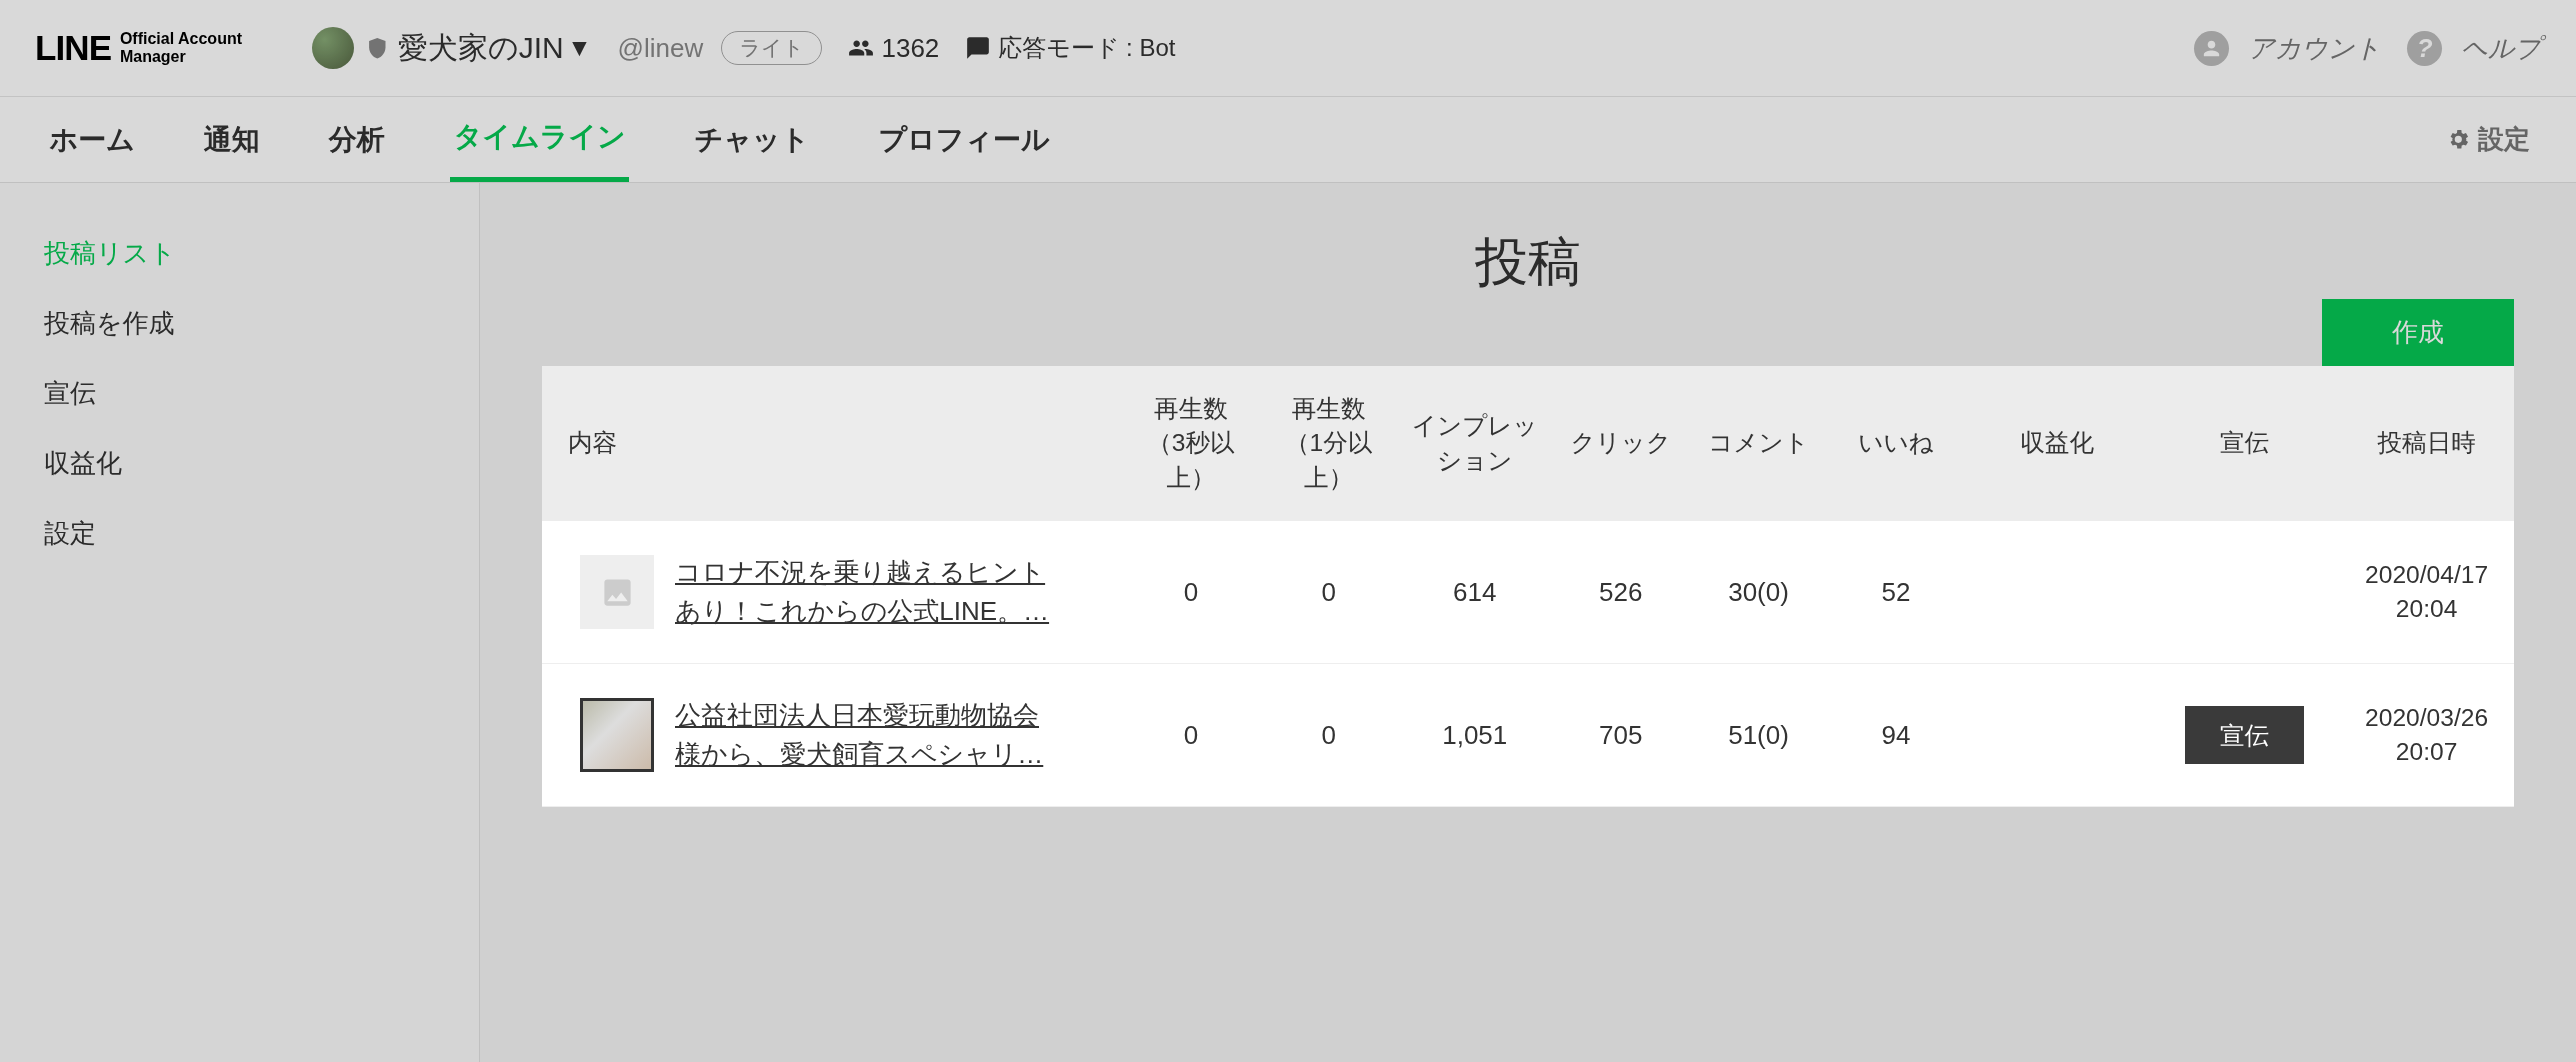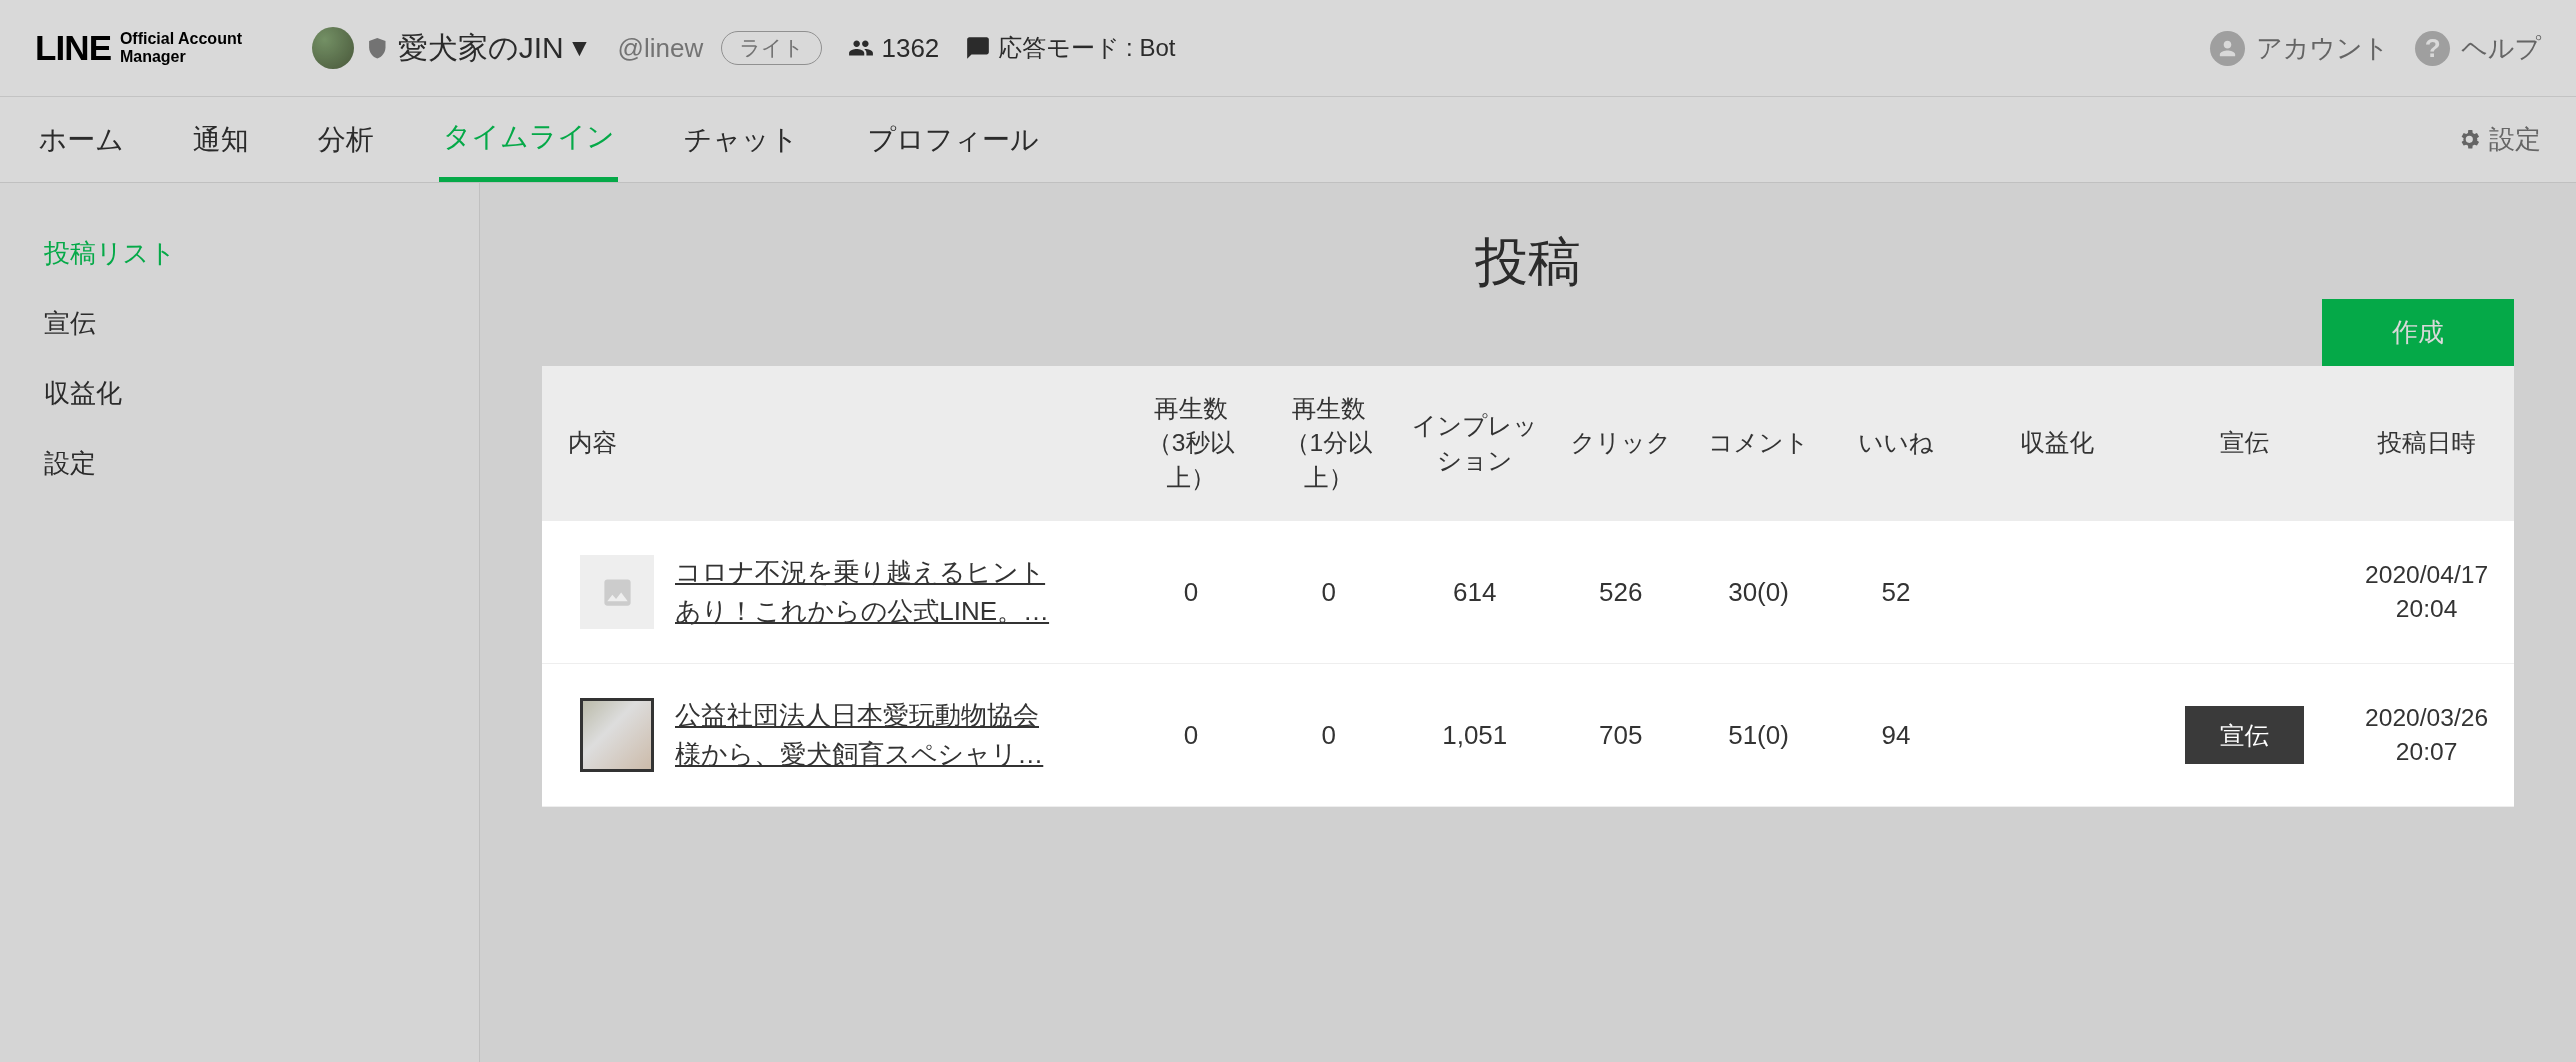--- a/index.html
+++ b/index.html
@@ -72,21 +72,21 @@
 .followers .icon { margin-right: 7px; color:#333; }
 .bot-mode { display: flex; align-items: center; margin-left: 26px; color:#333; font-size: 24px; }
 .bot-mode .icon { margin-right: 7px; }
 .header-right {
   margin-left: auto;
   display: flex;
   align-items: center;
   color: #777;
   gap: 26px;
 }
-.header-right .item { display: flex; align-items: center; gap: 11px; font-size: 26px; cursor:pointer; }
+.header-right .item { display: flex; align-items: center; gap: 19px; font-size: 26px; cursor:pointer;font-style:italic; }
 .avatar-gray {
   width: 35px; height: 35px;
   border-radius: 50%;
   background: #bbb;
   display: flex; align-items:center; justify-content:center;
 }
 .circle-icon {
   width: 35px; height:35px;
   border-radius:50%;
   background:#bbb;
@@ -94,23 +94,24 @@
   color:#fff;
   font-weight:700;
 }
 
 
 .nav {
   background: #fff;
   display: flex;
   align-items: center;
   height: 86px;
-  padding: 0 35px;
+  padding: 0 46px;
   border-bottom: 0.9px solid #e2e2e2;
   position: relative;
+  font-weight: bold;
 }
 .nav-item {
   font-size: 28px;
   color: #333;
   margin-right: 62px;
   padding: 0 3.5px;
   height: 100%;
   display: flex;
   align-items: center;
   cursor: pointer;
@@ -309,20 +310,21 @@
     <svg class="icon" width="24.6" height="24.6" viewBox="0 0 24 24" fill="currentColor">
         <path d="M19.4 13l.6-1 .0-0 -.6-1 2.1-1.6-2-3.5-2.5.9c-.5-.4-1.1-.7-1.7-.9L15 3h-4l-.3 2.9c-.6.2-1.2.5-1.7.9l-2.5-.9-2 3.5L6.6 11l-.6 1 .6 1-2.1 1.6 2 3.5 2.5-.9c.5.4 1.1.7 1.7.9L11 21h4l.3-2.9c.6-.2 1.2-.5 1.7-.9l2.5.9 2-3.5L19.4 13zM12 15.5A3.5 3.5 0 1112 8.5a3.5 3.5 0 010 7z"></path>
       </svg>
     <span>設定</span>
   </div>
 </div>
 
 <div class="body">
   <div class="sidebar">
     <div class="sidebar-item active">投稿リスト</div>
+    <div class="sidebar-item">投稿を作成</div>
     <div class="sidebar-item">宣伝</div>
     <div class="sidebar-item">収益化</div>
     <div class="sidebar-item">設定</div>
   </div>
 
   <div class="main">
     <div class="page-header">
       <h1 class="page-title">投稿</h1>
       <button class="create-btn">作成</button>
     </div>

